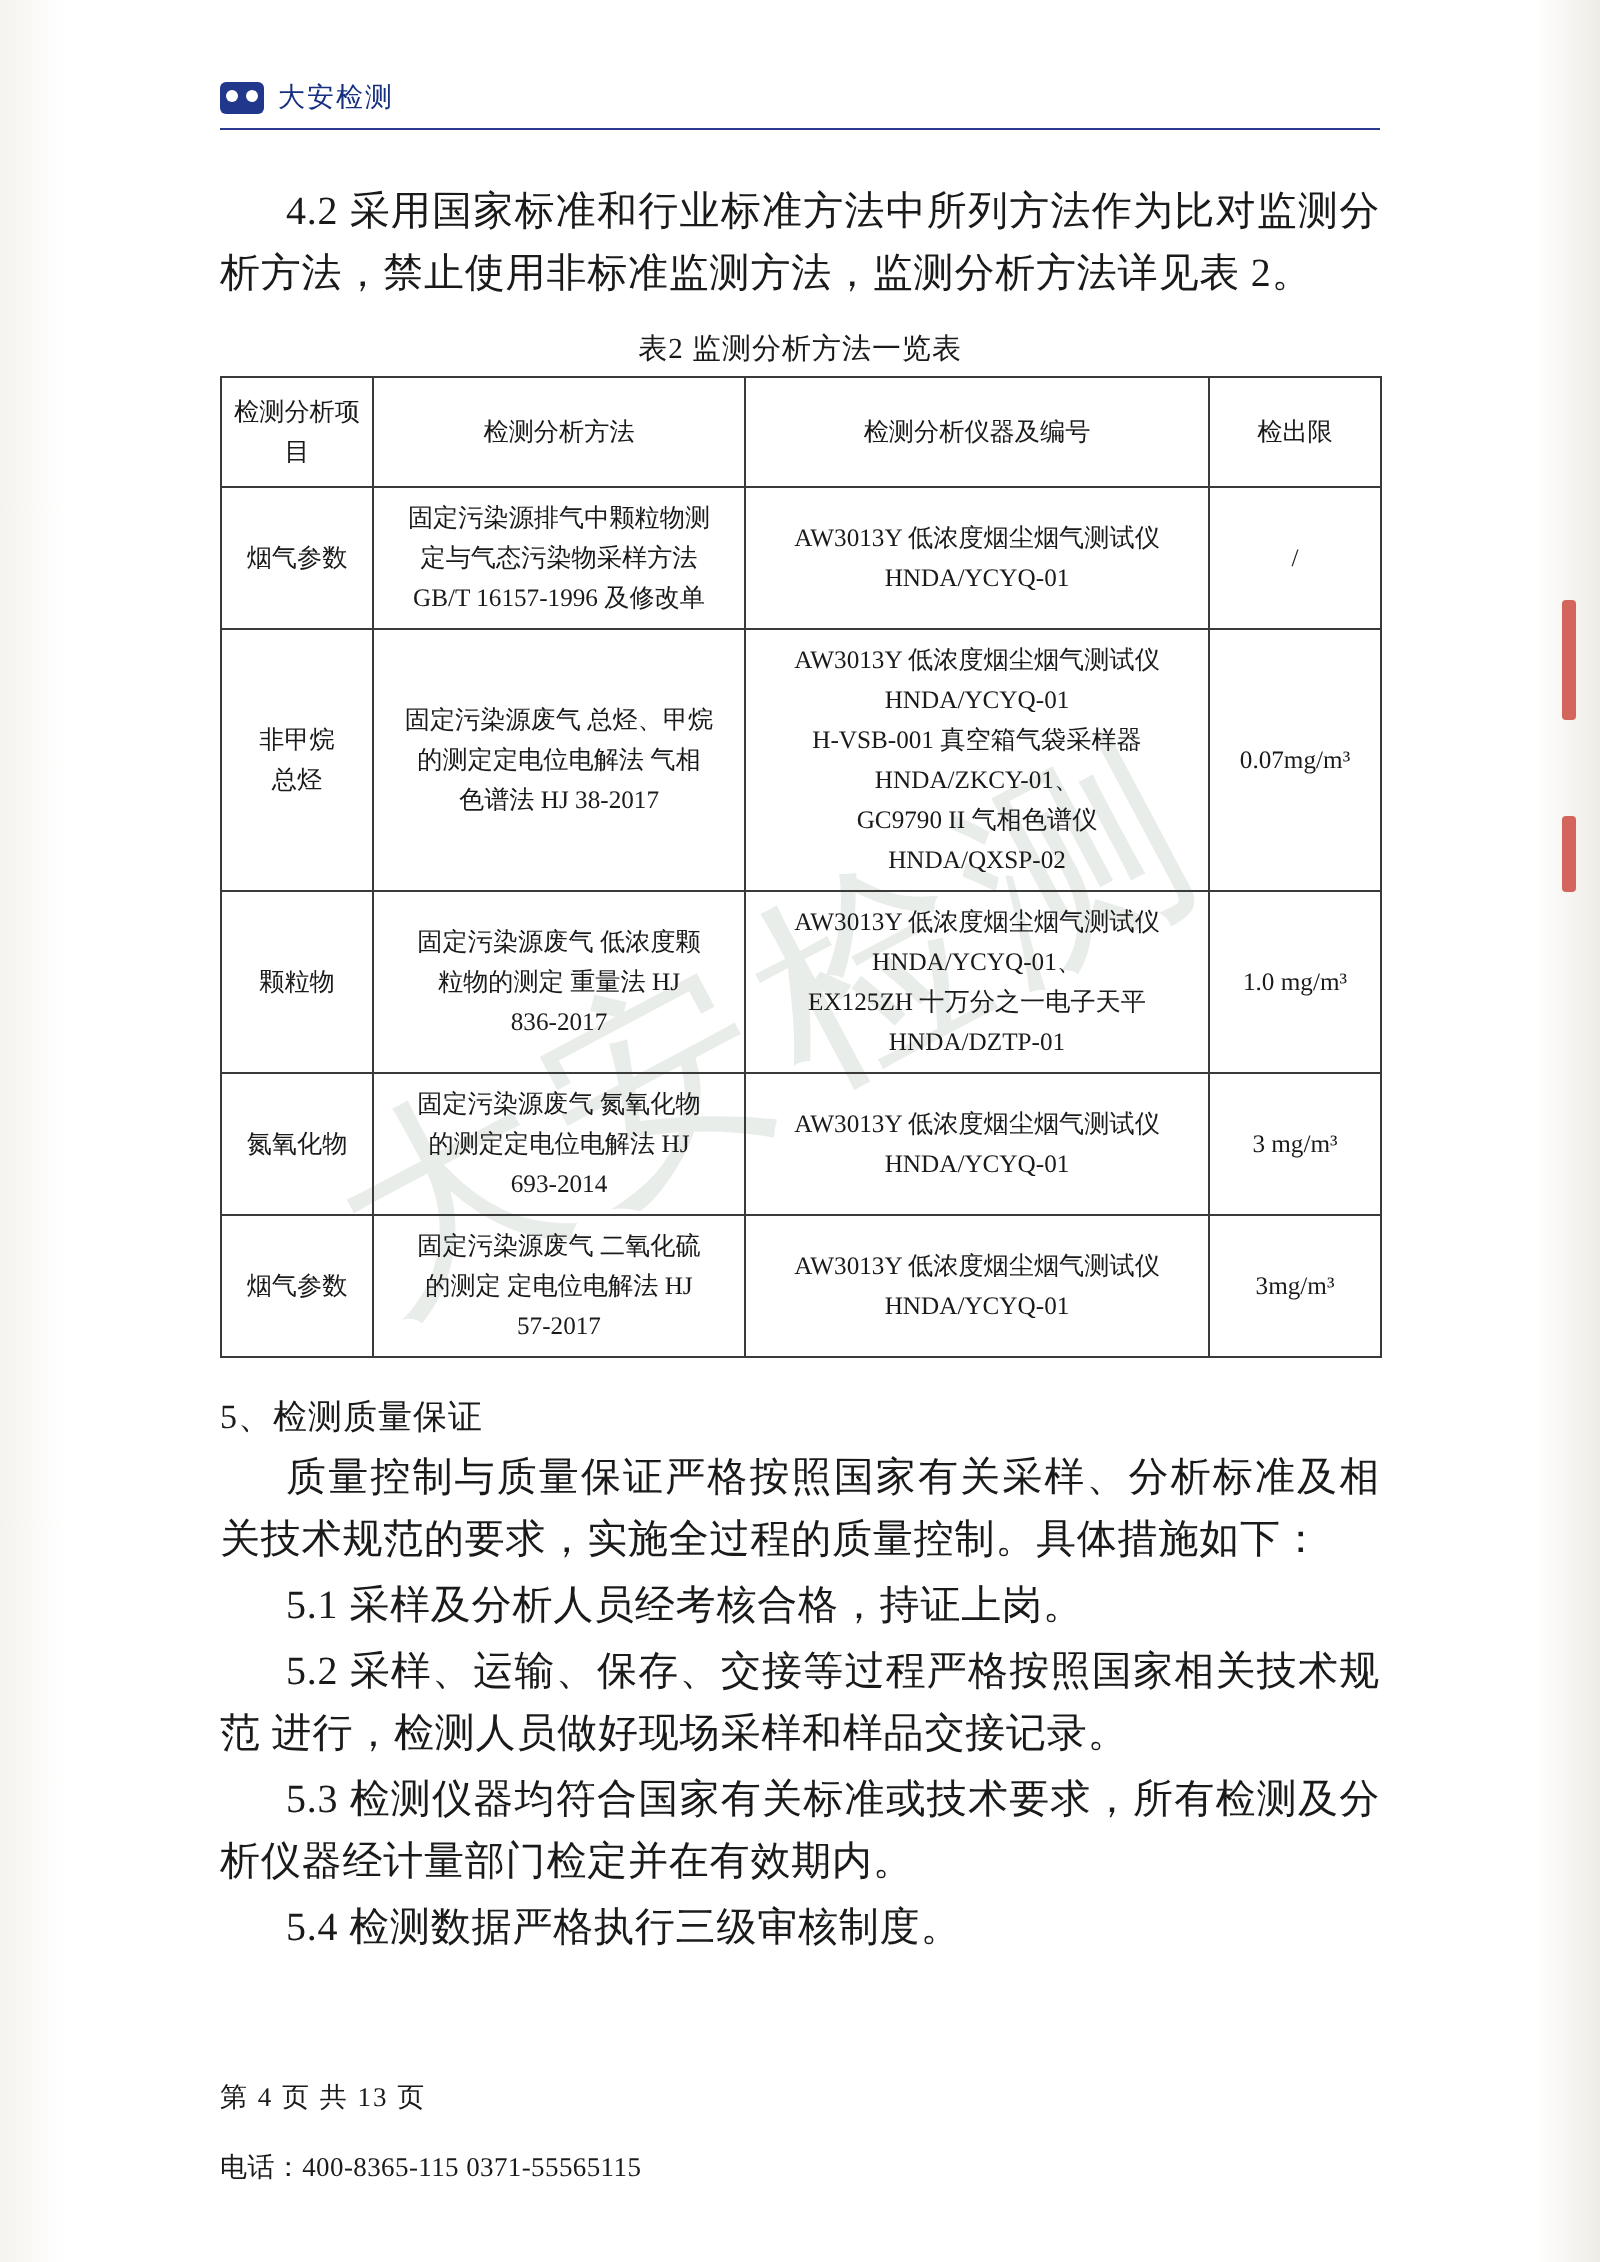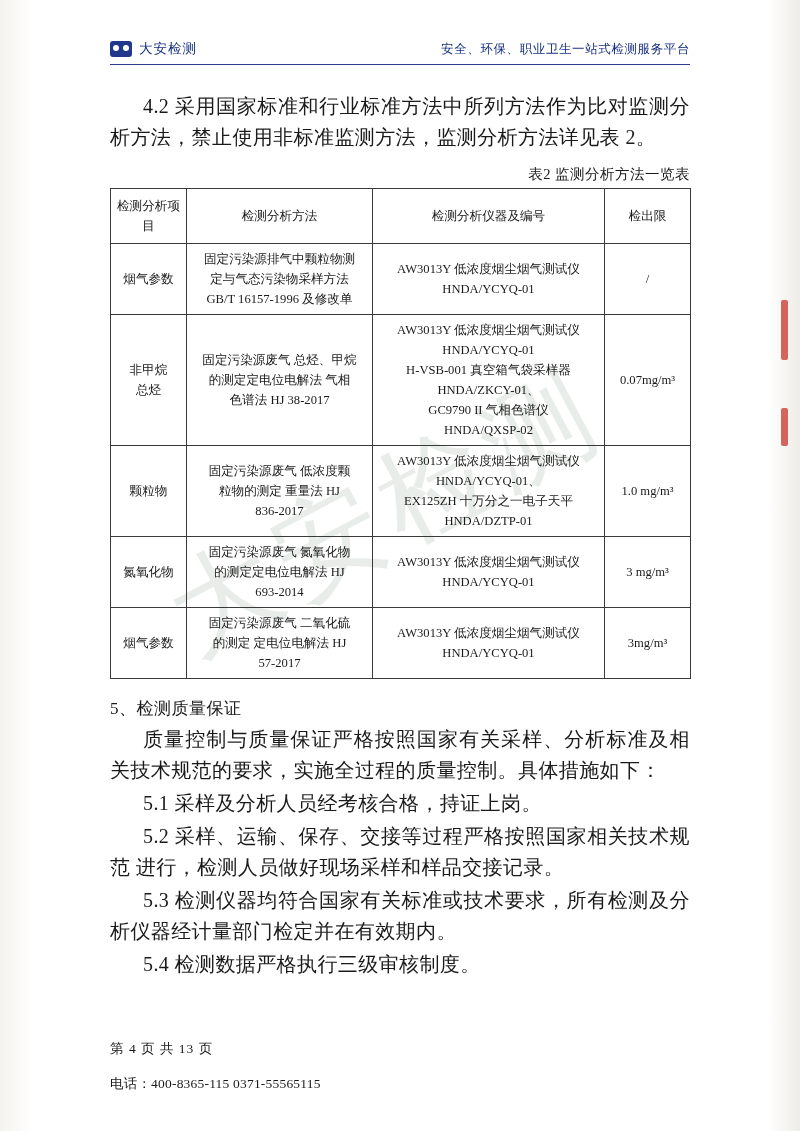--- a/index.html
+++ b/index.html
@@ -91,21 +91,21 @@
     text-indent: 33px;
   }
   .section-title {
     font-size: 17px;
     line-height: 31px;
     letter-spacing: 0.5px;
     margin: 14px 0 0 0;
   }
   
   .table-caption {
-    text-align: right;
+    text-align: center;
     font-size: 14.5px;
     margin: 12px 0 4px 0;
     letter-spacing: 0.5px;
   }
   table.data {
     border-collapse: collapse;
     width: 580px;
     table-layout: fixed;
     font-size: 12.6px;
   }
@@ -176,21 +176,20 @@
   <div class="stamp-mark stamp-1"></div>
   <div class="stamp-mark stamp-2"></div>
 
   <div class="page-inner">
 
     <div class="doc-header">
       <div class="brand">
         <span class="brand-mark"></span>
         <span class="brand-name">大安检测</span>
       </div>
-      <div class="header-slogan">安全、环保、职业卫生一站式检测服务平台</div>
     </div>
 
     <p class="para indent">4.2  采用国家标准和行业标准方法中所列方法作为比对监测分析方法，禁止使用非标准监测方法，监测分析方法详见表 2。</p>
 
     <div class="table-caption">表2  监测分析方法一览表</div>
 
     <table class="data">
       <colgroup>
         <col class="col-a">
           <col class="col-b">

